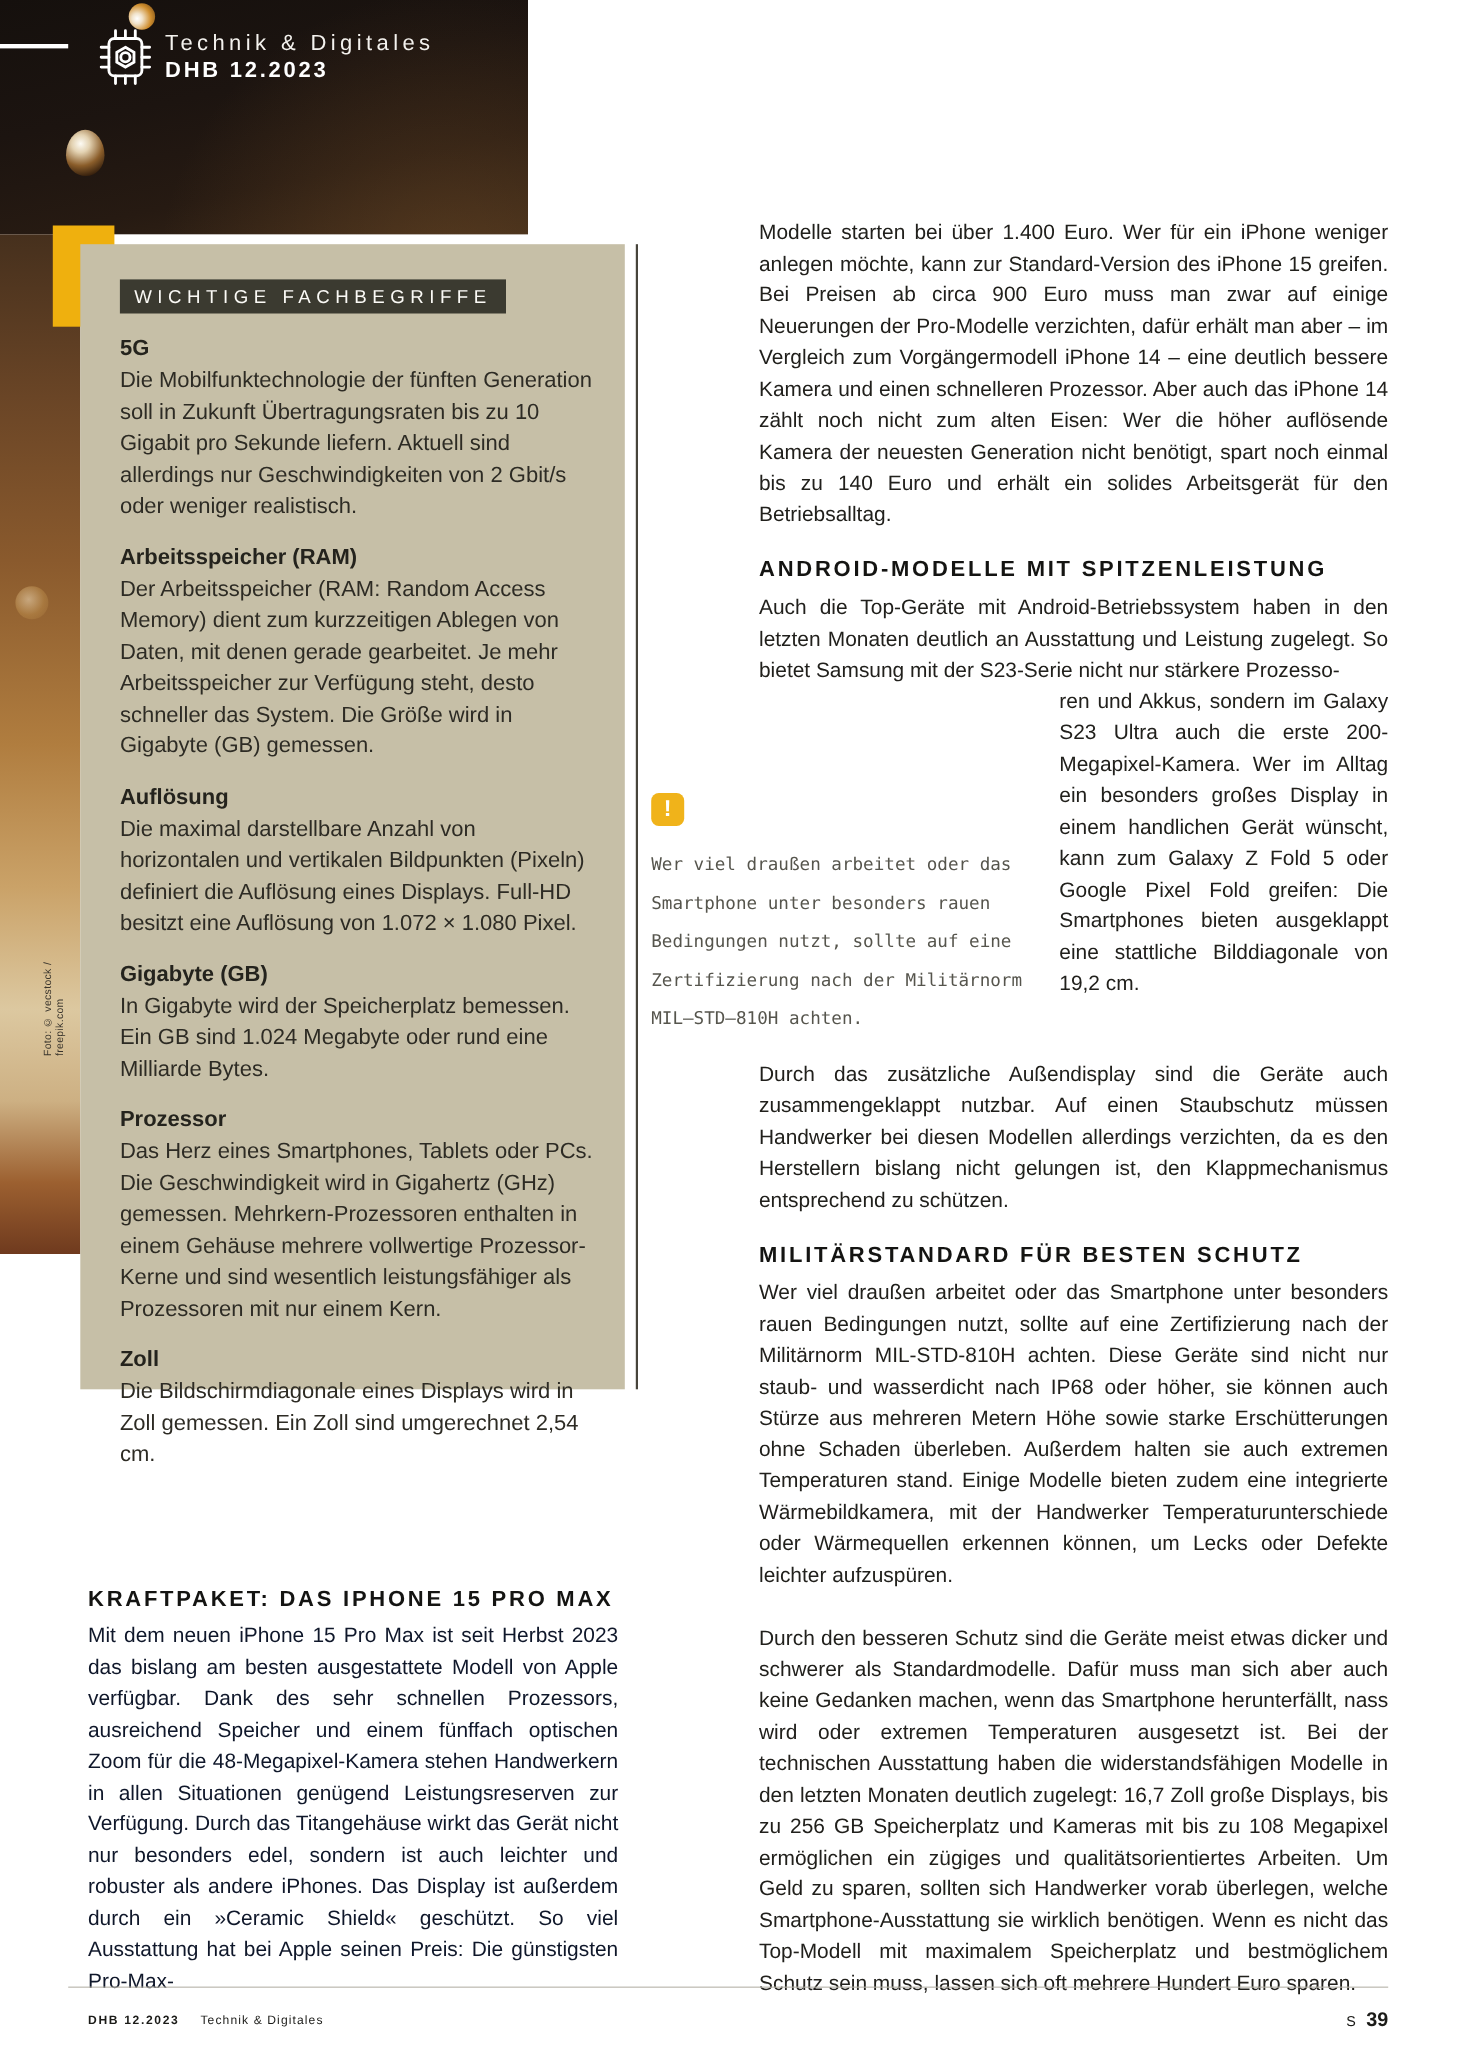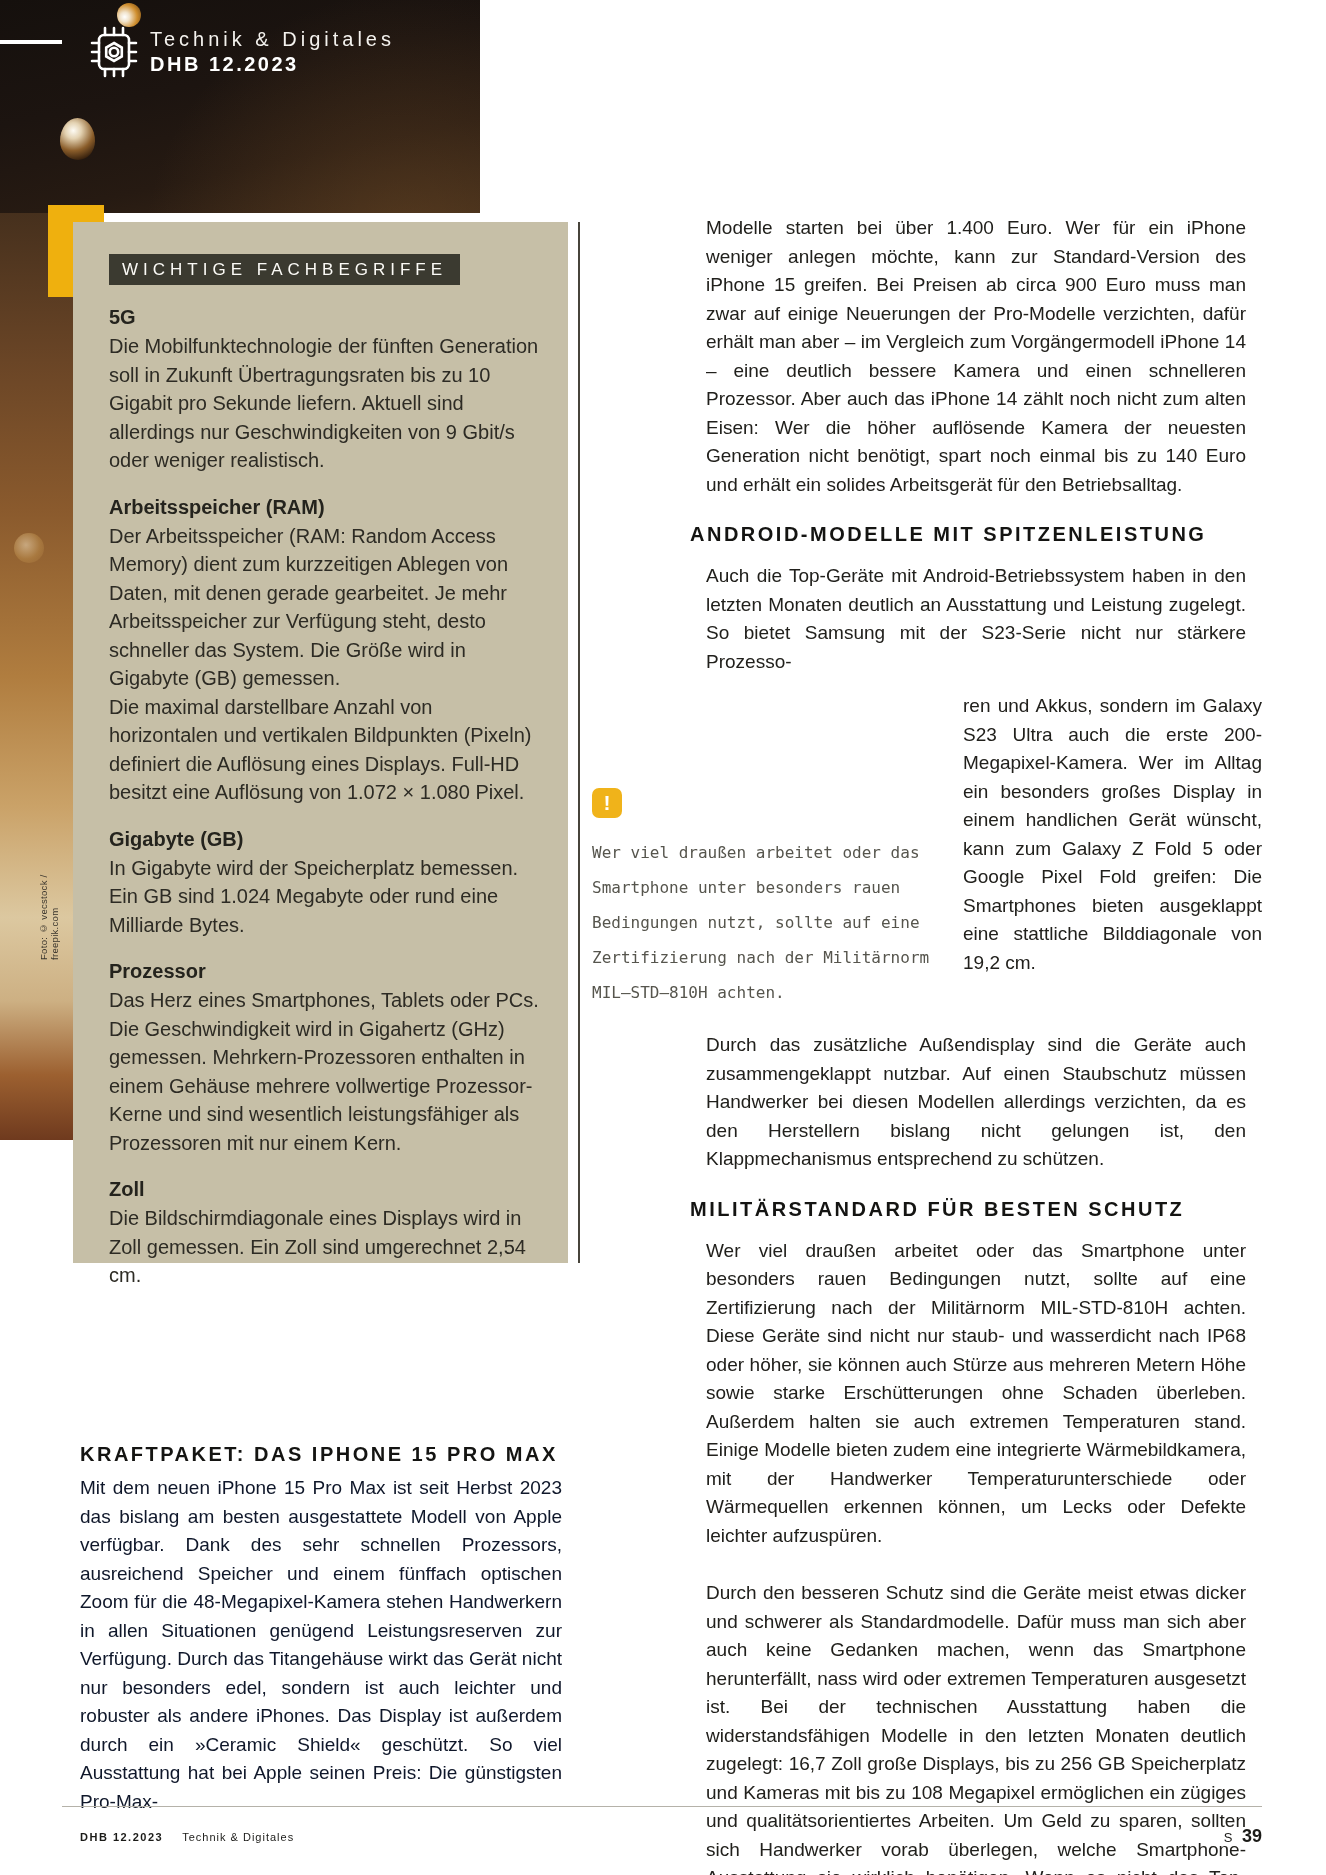--- a/index.html
+++ b/index.html
@@ -52,21 +52,21 @@
     font-size:17px;letter-spacing:5px;padding:6px 13px 5px 13px;font-weight:400;
   }
   .gl-term{font-size:20px;font-weight:bold;color:#24231d;margin:21px 0 3px 0;}
   .gl-def{font-size:20px;line-height:28.5px;color:#2d2b24;margin:0;}
 
   
   .divider{left:578px;top:222px;width:2px;height:1041px;background:#47443b;}
 
   
   .right-col{left:690px;top:198px;width:572px;}
-  .right-col p{margin:16px;font-size:19px;line-height:28.5px;text-align:justify;color:#21201c;}
+  .right-col p{margin:0;font-size:19px;line-height:28.5px;text-align:justify;color:#21201c;}
   .sec-head{
     font-size:20px;font-weight:bold;letter-spacing:2.5px;color:#141412;
     margin:24px 0 9px 0;white-space:nowrap;
   }
   .wrap-row{position:relative;min-height:325px;}
   .p-wrapped{margin-left:273px !important;width:299px;}
   .callout{position:absolute;left:-98px;top:96px;width:348px;}
   .callout-icon{
     width:30px;height:30px;background:#f0b31a;border-radius:7px;
     color:#ffffff;font-weight:bold;font-size:21px;line-height:30px;text-align:center;
@@ -124,27 +124,28 @@
   </div>
   <div class="abs bokeh bokeh-b"></div>
   <div class="abs yellow-square"></div>
   <div class="abs credit">Foto: © vecstock / freepik.com</div>
 
   <div class="abs glossary-box">
     <div class="glossary-label">WICHTIGE FACHBEGRIFFE</div>
 
     <div>
       <div class="gl-term">5G</div>
-      <p class="gl-def">Die Mobilfunktechnologie der fünften Generation soll in Zukunft Übertragungsraten bis zu 10 Gigabit pro Sekunde liefern. Aktuell sind allerdings nur Geschwindigkeiten von 9 Gbit/s oder weniger realistisch.</p>
+      <p class="gl-def">Die Mobilfunktechnologie der fünften Generation soll in Zukunft Übertragungsraten bis zu 10 Gigabit pro Sekunde liefern. Aktuell sind allerdings nur Geschwindigkeiten von 2 Gbit/s oder weniger realistisch.</p>
     </div>
     <div>
       <div class="gl-term">Arbeitsspeicher (RAM)</div>
       <p class="gl-def">Der Arbeitsspeicher (RAM: Random Access Memory) dient zum kurzzeitigen Ablegen von Daten, mit denen gerade gearbeitet. Je mehr Arbeitsspeicher zur Verfügung steht, desto schneller das System. Die Größe wird in Gigabyte (GB) gemessen.</p>
     </div>
     <div>
+      <div class="gl-term">Auflösung</div>
       <p class="gl-def">Die maximal darstellbare Anzahl von horizontalen und vertikalen Bildpunkten (Pixeln) definiert die Auflösung eines Displays. Full-HD besitzt eine Auflösung von 1.072 × 1.080 Pixel.</p>
     </div>
     <div>
       <div class="gl-term">Gigabyte (GB)</div>
       <p class="gl-def">In Gigabyte wird der Speicherplatz bemessen. Ein GB sind 1.024 Megabyte oder rund eine Milliarde Bytes.</p>
     </div>
     <div>
       <div class="gl-term">Prozessor</div>
       <p class="gl-def">Das Herz eines Smartphones, Tablets oder PCs. Die Geschwindigkeit wird in Gigahertz (GHz) gemessen. Mehrkern-Prozessoren enthalten in einem Gehäuse mehrere vollwertige Prozessor-Kerne und sind wesentlich leistungsfähiger als Prozessoren mit nur einem Kern.</p>
     </div>

